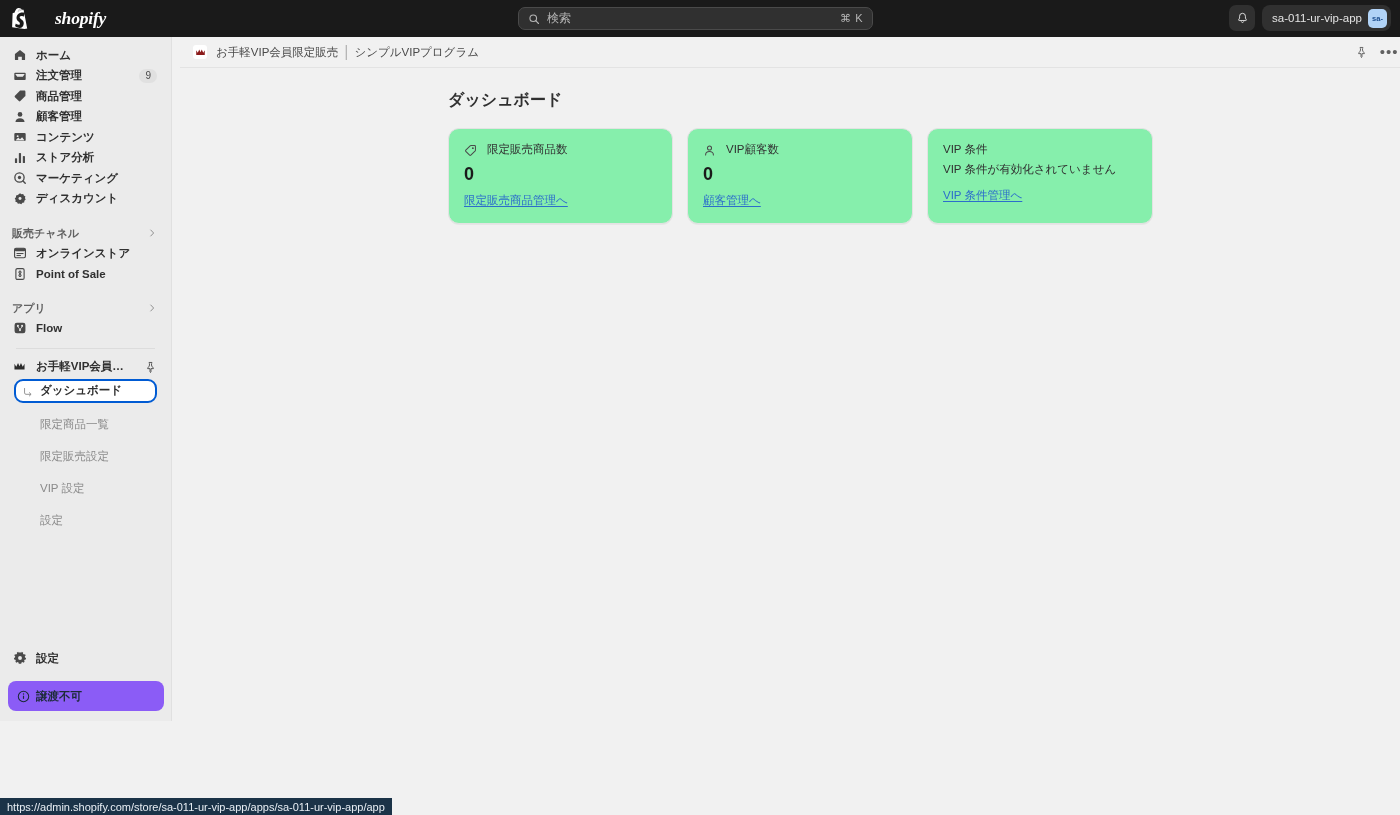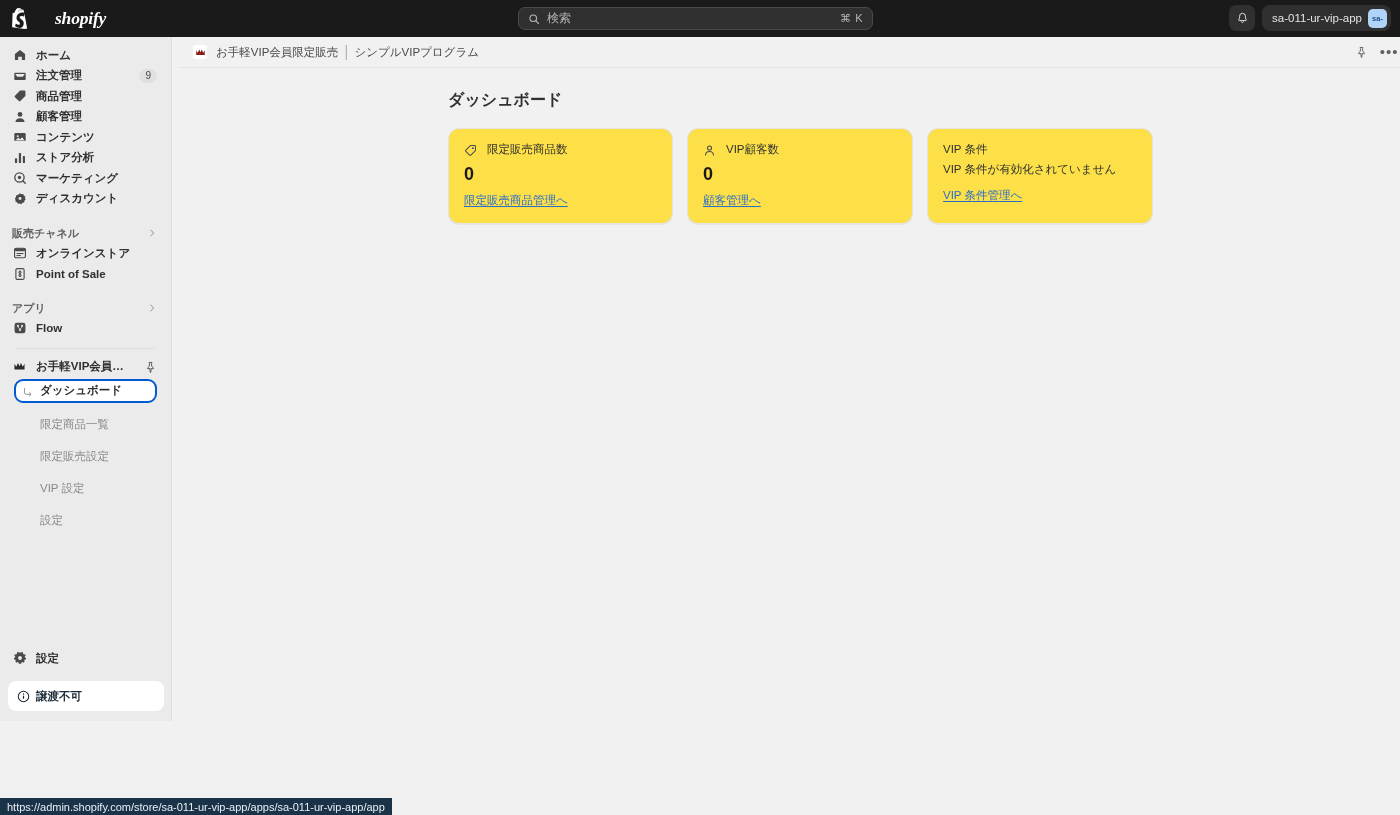--- a/index.html
+++ b/index.html
@@ -139,21 +139,21 @@
 
   .sidebar-bottom {
     position: absolute; bottom: 0; left: 0;
     width: 172px; padding: 0 8px 10px 8px;
   }
   .settings-row {
     display: flex; align-items: center; gap: 9px;
     padding: 0 6px 0 4px; height: 22px; margin-bottom: 12px;
   }
   .notice-card {
-    background: #ffffff;
+    background: #8b5cf6;
     border-radius: 8px;
     padding: 7px 9px;
     display: flex; align-items: center; gap: 6px;
     height: 30px;
   }
   .notice-text { font-size: 11.5px; font-weight: 700; color: #1c2b38; }
 
   
   .main {
     position: absolute; top: 37px; left: 180px;
@@ -182,21 +182,21 @@
 
   .content { padding: 22px 0 0 0; }
   .page-title {
     font-size: 16px; font-weight: 700; color: #303030;
     margin: 0 0 17px 268px;
   }
   .cards {
     display: flex; gap: 14px; margin-left: 268px;
   }
   .card {
-    background: #fde047;
+    background: #86efac;
     border: 1px solid #e3e3e3;
     border-radius: 11px;
     padding: 13px 15px 15px 15px;
     box-shadow: 0 1px 0 rgba(0,0,0,0.045);
   }
   .card-a { width: 225px; }
   .card-b { width: 226px; }
   .card-c { width: 226px; }
   .card-head {
     display: flex; align-items: center; gap: 9px;

